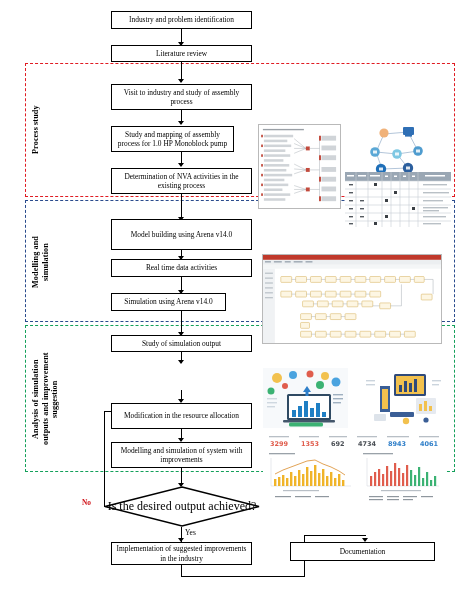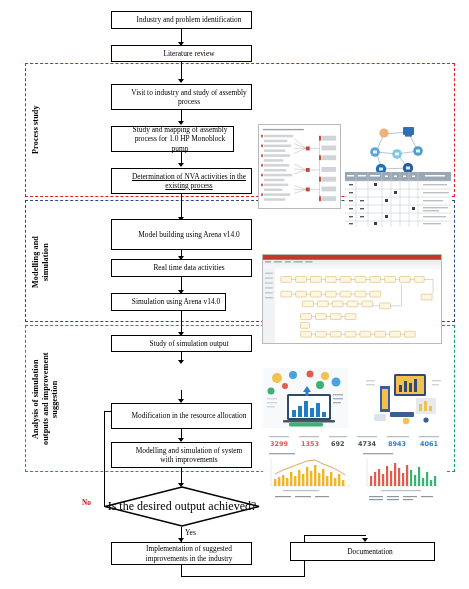--- a/index.html
+++ b/index.html
@@ -32,21 +32,21 @@
   
   .node{
     position:absolute;box-sizing:border-box;
     border:1.6px solid #000;background:#fff;
     display:flex;align-items:center;justify-content:center;
     text-align:center;
     font-size:7.4px;line-height:9.2px;
     padding:1px 3px;
     z-index:6;
   }
-  .node span{display:block;margin-left:15px;}
+  .node span{display:block;}
 
   
   .diamond-wrap{position:absolute;z-index:6;}
   .diamond-wrap svg{display:block;overflow:visible;}
   .diamond-text{
     position:absolute;left:0;top:0;width:100%;height:100%;
     display:flex;align-items:center;justify-content:center;
     text-align:center;font-size:12px;line-height:9px;
   }
 
@@ -157,21 +157,21 @@
   </div>
 
   <div class="node" style="left:111px;top:84px;width:141px;height:26px;">
     <span>Visit to industry and study of assembly process</span>
   </div>
 
   <div class="node" style="left:111px;top:126px;width:123px;height:26px;">
     <span>Study and mapping of assembly process for 1.0 HP Monoblock pump</span>
   </div>
 
-  <div class="node" style="left:111px;top:168px;width:141px;height:26px;text-decoration:underline;">
+  <div class="node" style="left:111px;top:168px;width:141px;height:26px;">
     <span>Determination of NVA activities in the existing process</span>
   </div>
 
   <div class="node" style="left:111px;top:219px;width:141px;height:31px;">
     <span>Model building using Arena v14.0</span>
   </div>
 
   <div class="node" style="left:111px;top:259px;width:141px;height:18px;">
     <span>Real time data activities</span>
   </div>

